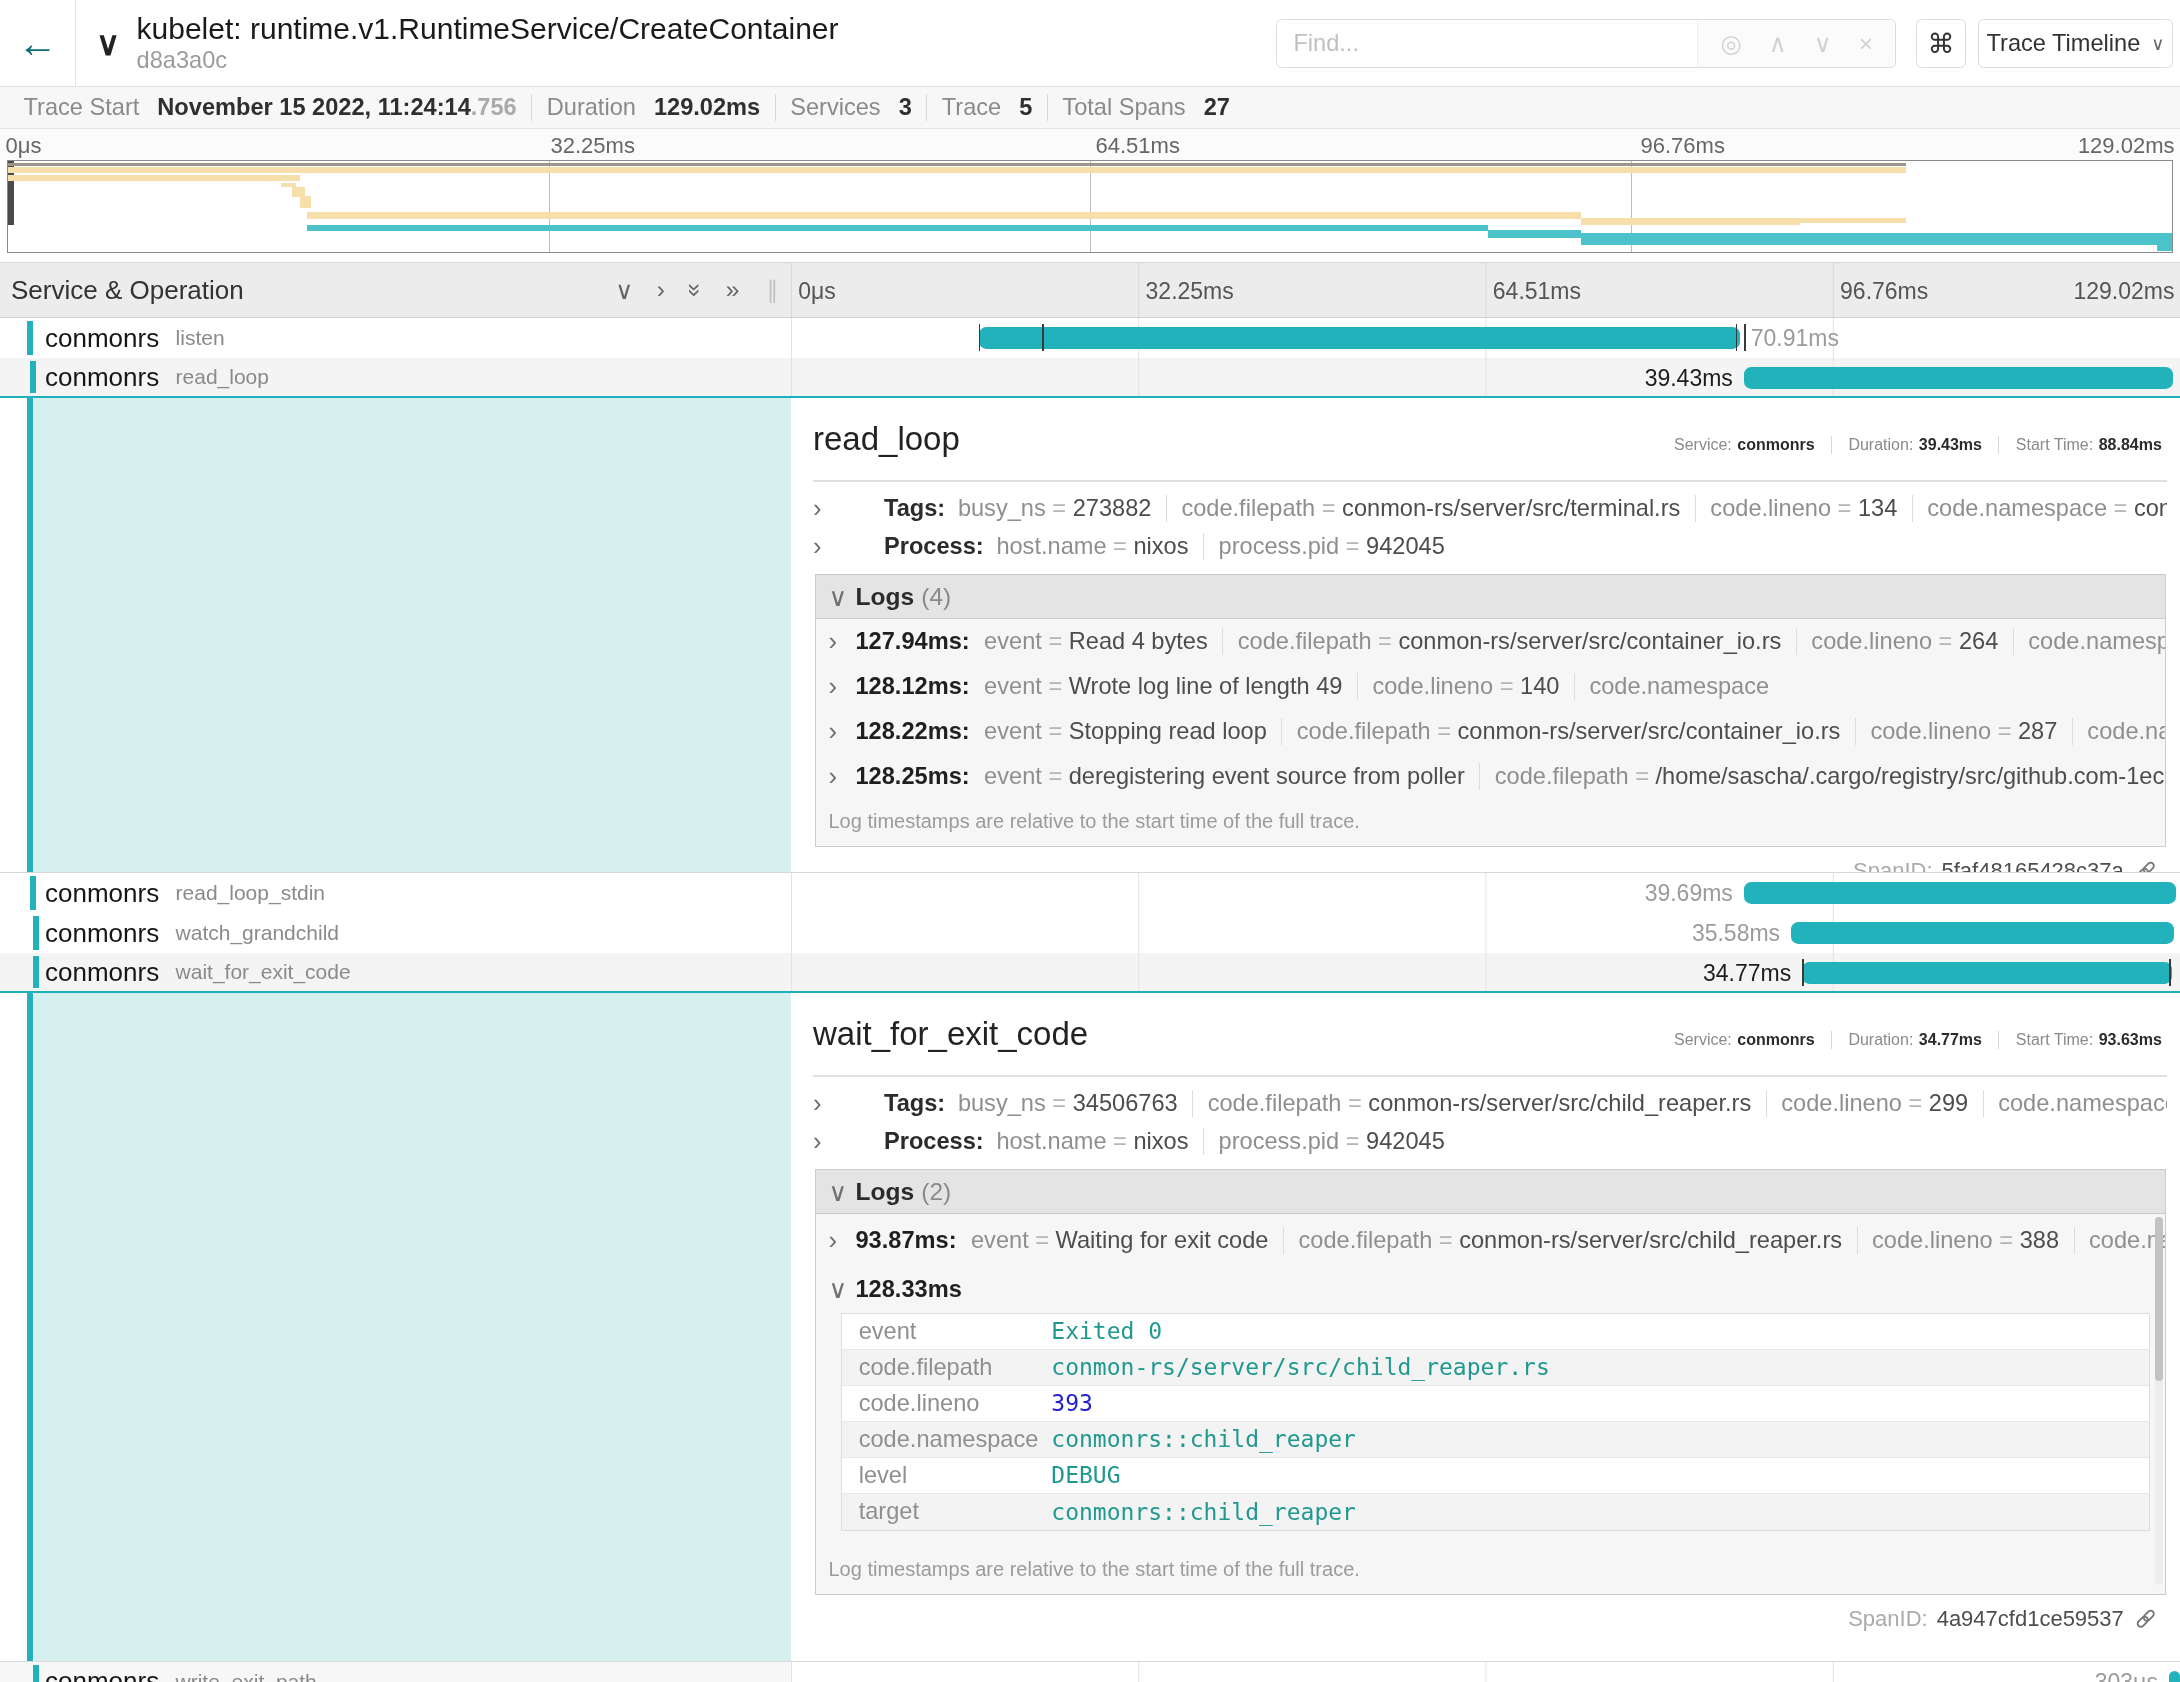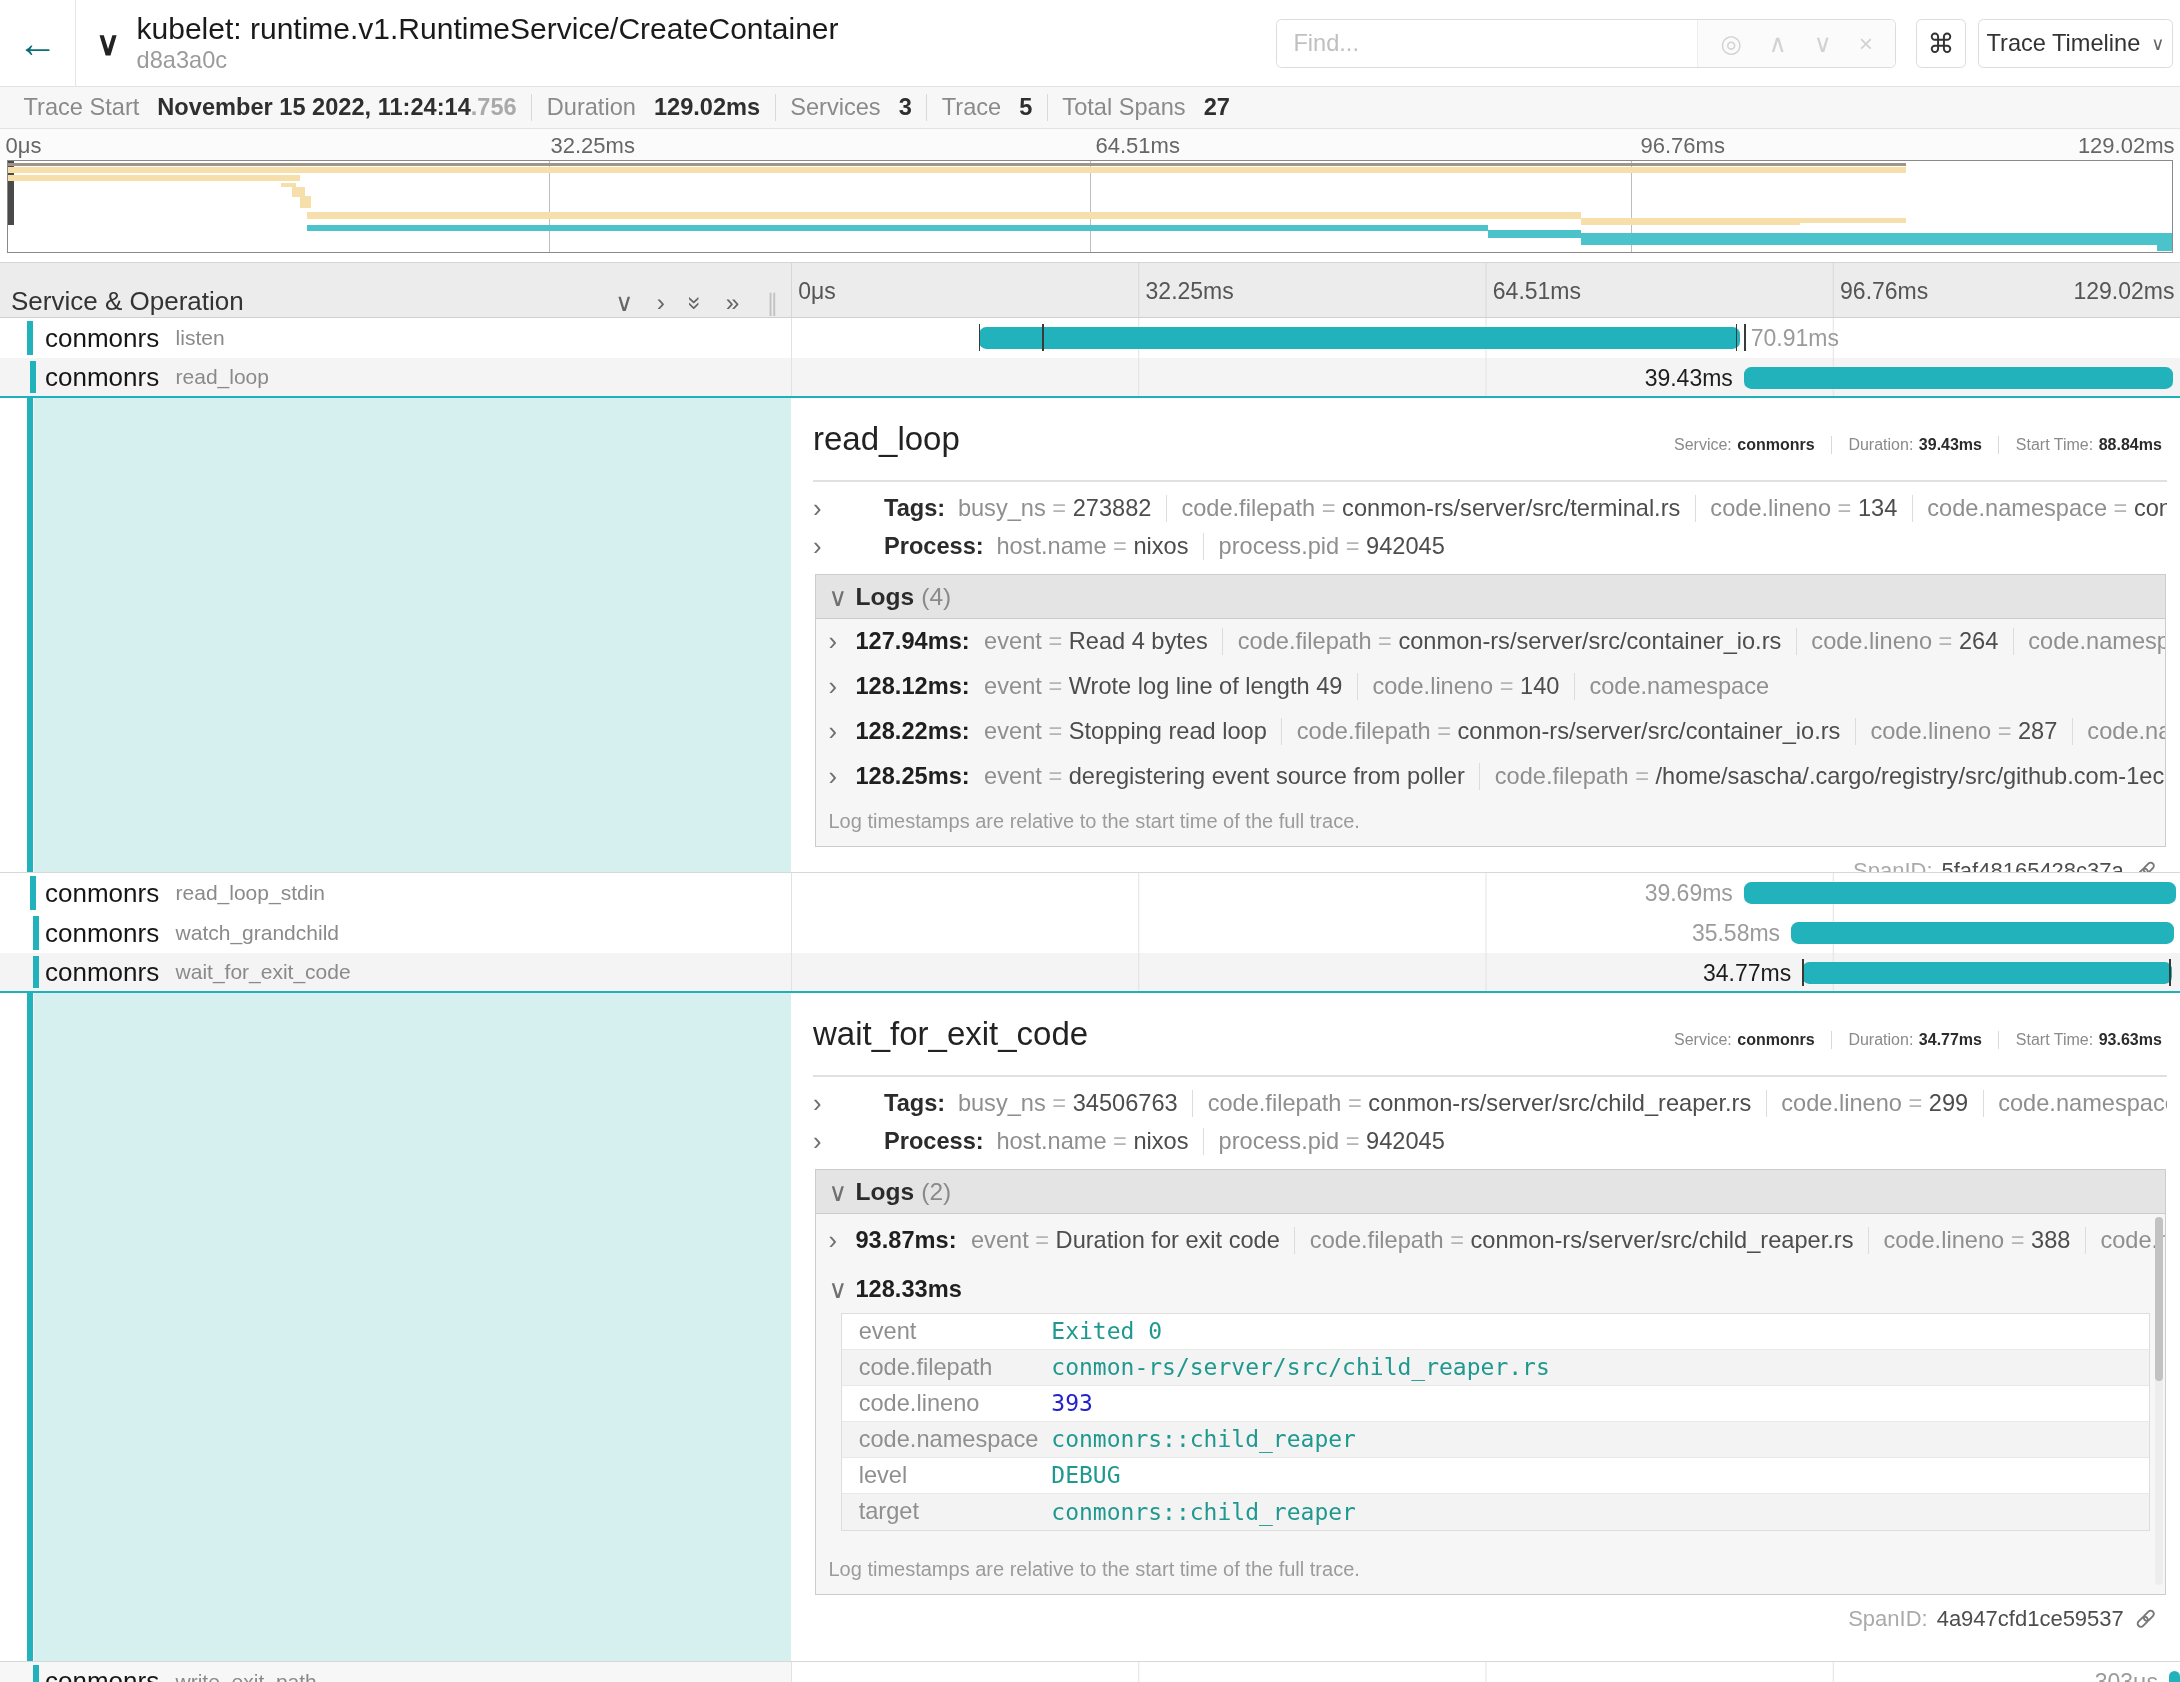--- a/index.html
+++ b/index.html
@@ -39,21 +39,21 @@
   .mseg { position:absolute; }
   .mseg-tan { background:#f6dfab; }
   .mseg-teal { background:#4cc3cb; }
   .mseg-dark { background:#9c9588; }
   .mseg-handle { background:#4a4a4a; }
   .mini-gridline { position:absolute; top:0; bottom:0; width:0.9px; background:#bdbdbd; }
   .mini-spacer { height:9px; background:#fff; }
 
   
   .grid-header { display:flex; height:56px; background:#ececec; border-top:0.9px solid #d6d6d6; border-bottom:0.9px solid #cfcfcf; }
-  .gh-left { width:791px; flex:none; display:flex; align-items:flex-end; padding:0 0 0 11px; }
+  .gh-left { width:791px; flex:none; display:flex; align-items:center; padding:0 0 0 11px; }
   .gh-title { font-size:26px; font-weight:500; color:#333; }
   .gh-icons { margin-left:auto; display:flex; align-items:center; gap:23.6px; padding-right:12.7px; }
   .gh-icons .ic { font-size:24.5px; color:#666; cursor:pointer; }
   .rot90 { display:inline-block; transform:rotate(90deg); }
   .gh-drag { font-size:23.6px; color:#c2c2c2; margin-left:3.6px; cursor:col-resize; }
   .gh-right { flex:1; position:relative; font-size:23px; color:#555;
     background-image:linear-gradient(to right,#d8d8d8 0.9px,transparent 0.9px); background-size:25.0001% 100%; }
   .gh-right .ticklabel { position:absolute; top:14.5px; margin-left:7.3px; }
 
   
@@ -407,21 +407,21 @@
     <div class="logs-box">
       <div class="logs-head">
         <span class="chev">∨</span>
         <b>Logs</b>
         <span class="count">(2)</span>
       </div>
       <div class="log-row">
         <span class="chev">›</span>
         <span class="log-time">93.87ms:</span>
         <div class="kv-flow">
-            <span class="kvi"><span class="k">event</span><span class="eq"> = </span><span class="v">Duration for exit code</span></span>
+            <span class="kvi"><span class="k">event</span><span class="eq"> = </span><span class="v">Waiting for exit code</span></span>
             <span class="kvi"><span class="k">code.filepath</span><span class="eq"> = </span><span class="v">conmon-rs/server/src/child_reaper.rs</span></span>
             <span class="kvi"><span class="k">code.lineno</span><span class="eq"> = </span><span class="v">388</span></span>
             <span class="kvi"><span class="k">code.namespace</span></span>
           </div>
       </div>
       <div class="exp-head">
         <span class="chev">∨</span>
         <span class="log-time">128.33ms</span>
       </div>
       <div class="kv-table">

